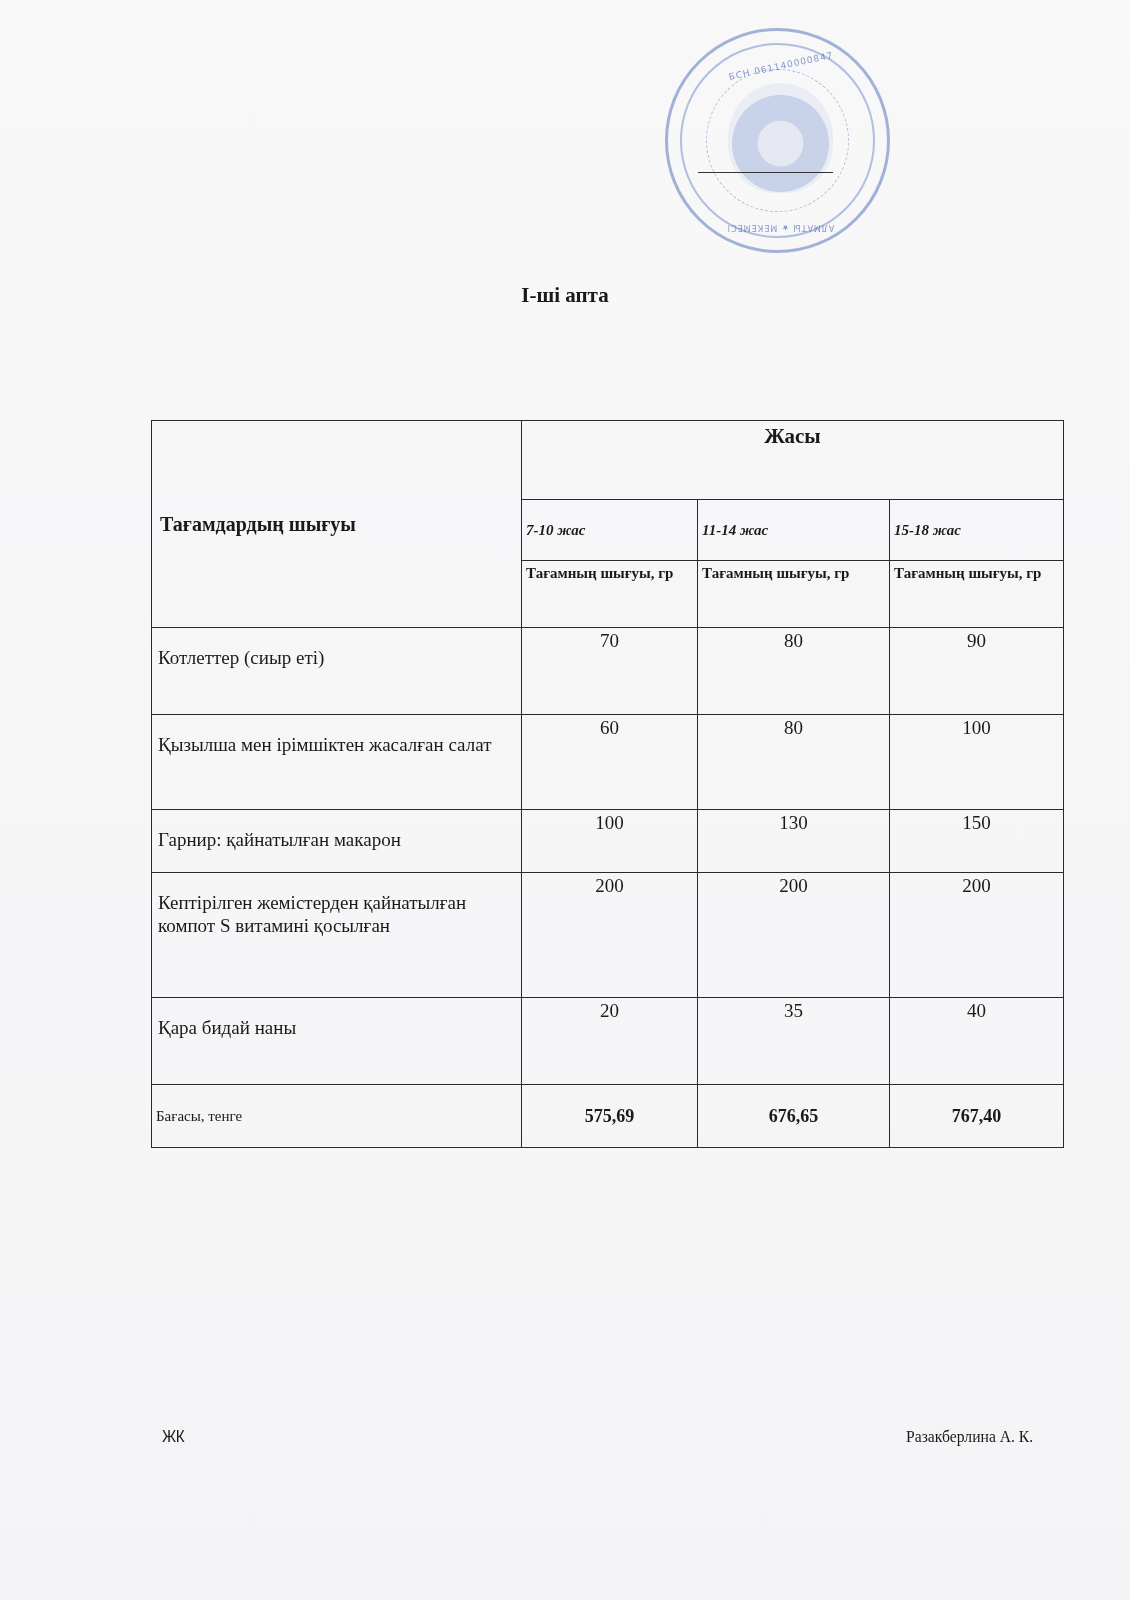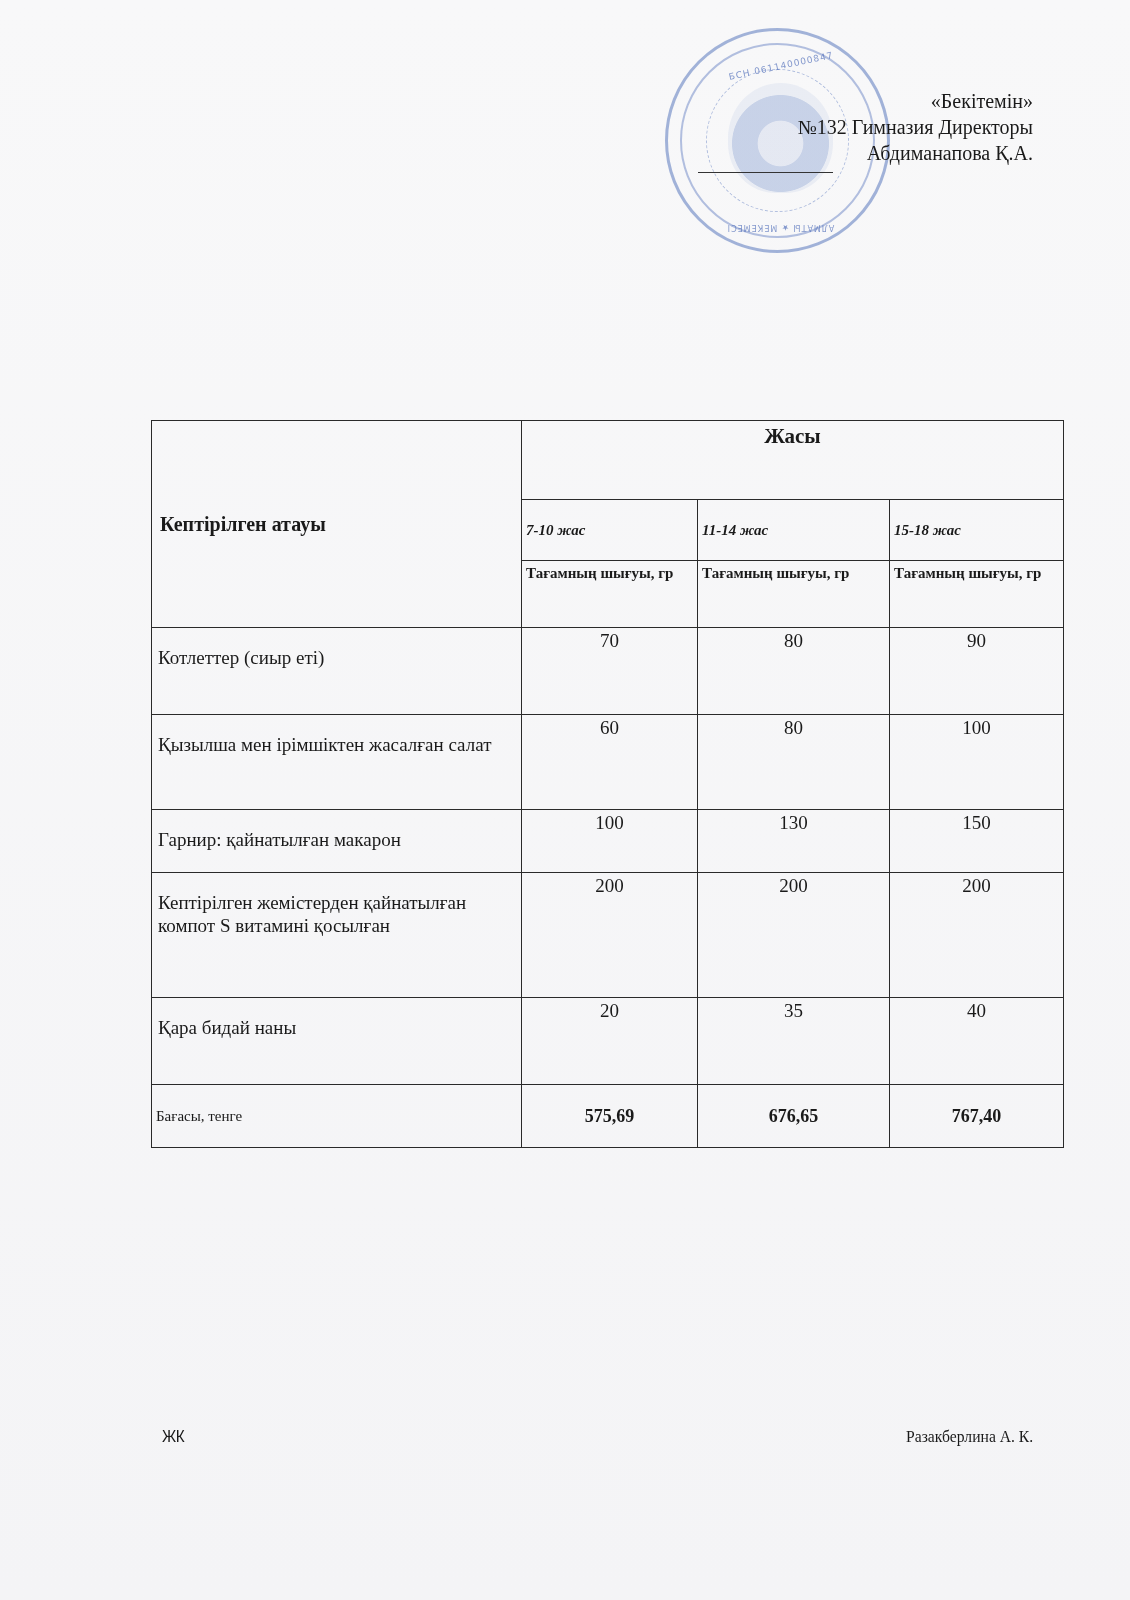--- a/index.html
+++ b/index.html
@@ -116,37 +116,33 @@
   <div class="stamp">
     <div class="ring2"></div>
     <div class="ring3"></div>
     <div class="emblem"></div>
     <div class="bin">БСН 061140000847</div>
     <div class="bottom-text">АЛМАТЫ ★ МЕКЕМЕСІ</div>
   </div>
 
   <div class="signature-line"></div>
 
-  <div class="approval">
-    <div>«Бекітемін»</div>
-    <div>№132 Гимназия Директоры</div>
-    <div>Абдиманапова Қ.А.</div>
-  </div>
 
+  <div class="week-title">І-ші апта</div>
 
   <table class="menu">
     <colgroup>
       <col class="c-name">
         <col class="c-age">
         <col class="c-age2">
         <col class="c-age3">
     </colgroup>
     <tbody>
         <tr>
-      <td class="th-name" rowspan="3">Кептірілген атауы</td>
+      <td class="th-name" rowspan="3">Тағамдардың шығуы</td>
       <td class="th-age-group" colspan="3">Жасы</td>
     </tr>
     <tr>
       <td class="th-age">7-10 жас</td>
       <td class="th-age">11-14 жас</td>
       <td class="th-age">15-18 жас</td>
     </tr>
     <tr>
       <td class="th-yield">Тағамның шығуы, гр</td>
       <td class="th-yield">Тағамның шығуы, гр</td>

